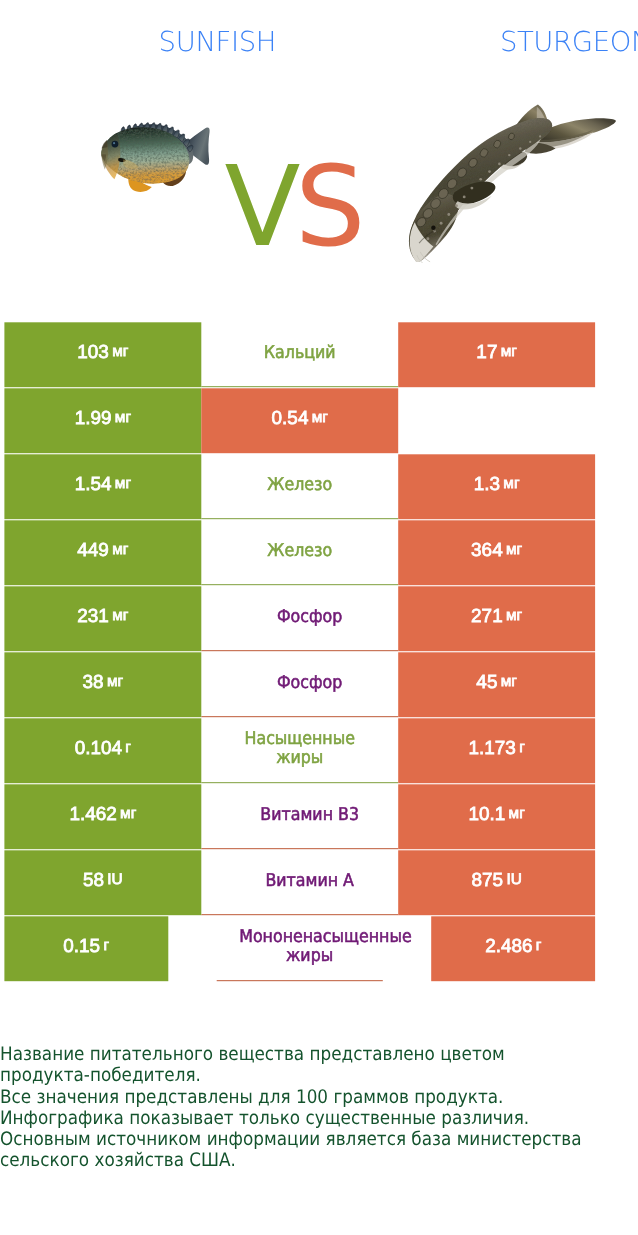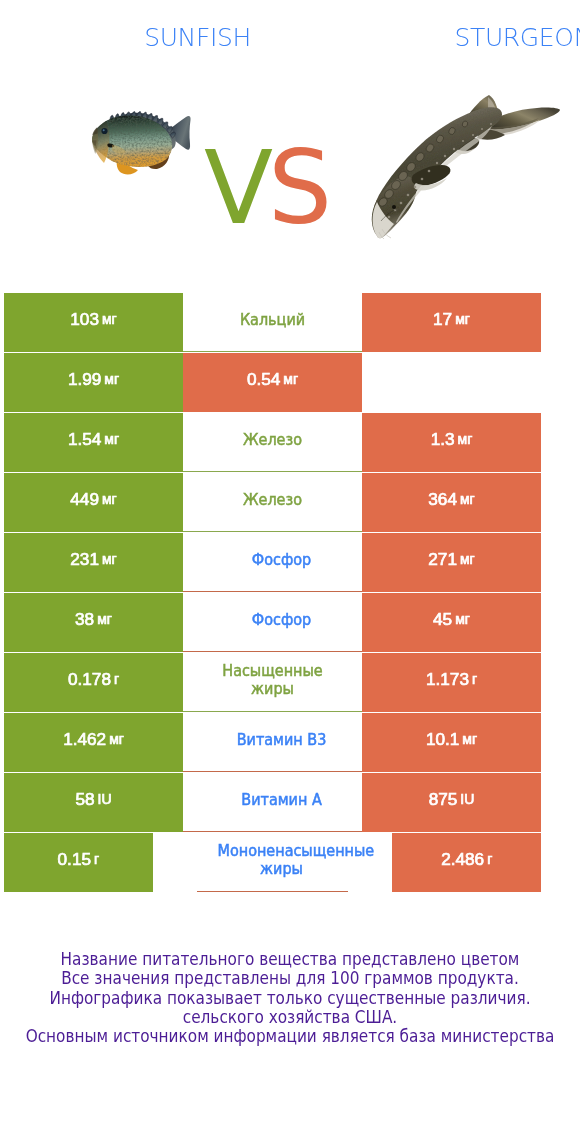--- a/index.html
+++ b/index.html
@@ -38,31 +38,31 @@
              font-family:"Liberation Sans", sans-serif; -webkit-text-stroke:0.72px #ffffff; }
   .c-mid   { width:179px; font-size:16px; font-weight:400; flex-direction:column; position:relative; z-index:1;
              overflow:visible; font-family:"DejaVu Sans", sans-serif; font-stretch:condensed;
              -webkit-text-stroke:0.5px currentColor; }
   .c-right { width:179px; color:#ffffff; font-size:17.2px; font-weight:400; position:relative; z-index:2;
              font-family:"Liberation Sans", sans-serif; -webkit-text-stroke:0.72px #ffffff; }
   .unit { font-size:14px; font-weight:400; margin-left:3px; }
   .g-bg { background:#7FA52E; }
   .o-bg { background:#E06C4A; }
   .c-mid.g { color:#7FA342; }
-  .c-mid.o { color:#3b82f6;padding-left:18px; }
+  .c-mid.o { color:#701a75;padding-left:18px; }
   .c-mid { border-bottom:1px solid transparent; }
   .c-mid.g { border-bottom-color:#8AA84E; }
   .c-mid.o { border-bottom-color:#C4694A; }
 
   .mid-inner { white-space:normal; width:128px; }
 
   
-  .footer { position:absolute; left:0; top:950px; width:580px; text-align:center;
+  .footer { position:absolute; left:0; top:950px; width:580px; 
             font-family:"DejaVu Sans", sans-serif; font-stretch:condensed;
-            font-size:17px; line-height:19.3px; color:#4c1d95; font-weight:400; }
+            font-size:17px; line-height:19.3px; color:#14532d; font-weight:400; }
   .footer div { white-space:nowrap; }
 </style>
 </head>
 <body>
 
 <div class="page">
   <div class="hdr-title" id="title-left">SUNFISH</div>
   <div class="hdr-title" id="title-right">STURGEON</div>
   <svg class="fish fish-left" width="110" height="76" viewBox="0 0 110 76">
   <defs>
@@ -322,21 +322,21 @@
       <div class="cell c-mid o">
           <span class="mid-inner">Фосфор</span>
         </div>
       <div class="cell c-right o-bg">
           <span>45</span>
           <span class="unit">мг</span>
         </div>
     </div>
     <div class="row">
       <div class="cell c-left g-bg">
-          <span>0.178</span>
+          <span>0.104</span>
           <span class="unit">г</span>
         </div>
       <div class="cell c-mid g">
           <span class="mid-inner">Насыщенные жиры</span>
         </div>
       <div class="cell c-right o-bg">
           <span>1.173</span>
           <span class="unit">г</span>
         </div>
     </div>
@@ -375,18 +375,19 @@
           <span class="mid-inner">Мононенасыщенные жиры</span>
         </div>
       <div class="cell c-right o-bg">
           <span>2.486</span>
           <span class="unit">г</span>
         </div>
     </div>
   </div>
   <div class="footer">
     <div>Название питательного вещества представлено цветом</div>
+    <div>продукта-победителя.</div>
     <div>Все значения представлены для 100 граммов продукта.</div>
     <div>Инфографика показывает только существенные различия.</div>
+    <div>Основным источником информации является база министерства</div>
     <div>сельского хозяйства США.</div>
-    <div>Основным источником информации является база министерства</div>
   </div>
 </div>
 
 </body></html>

